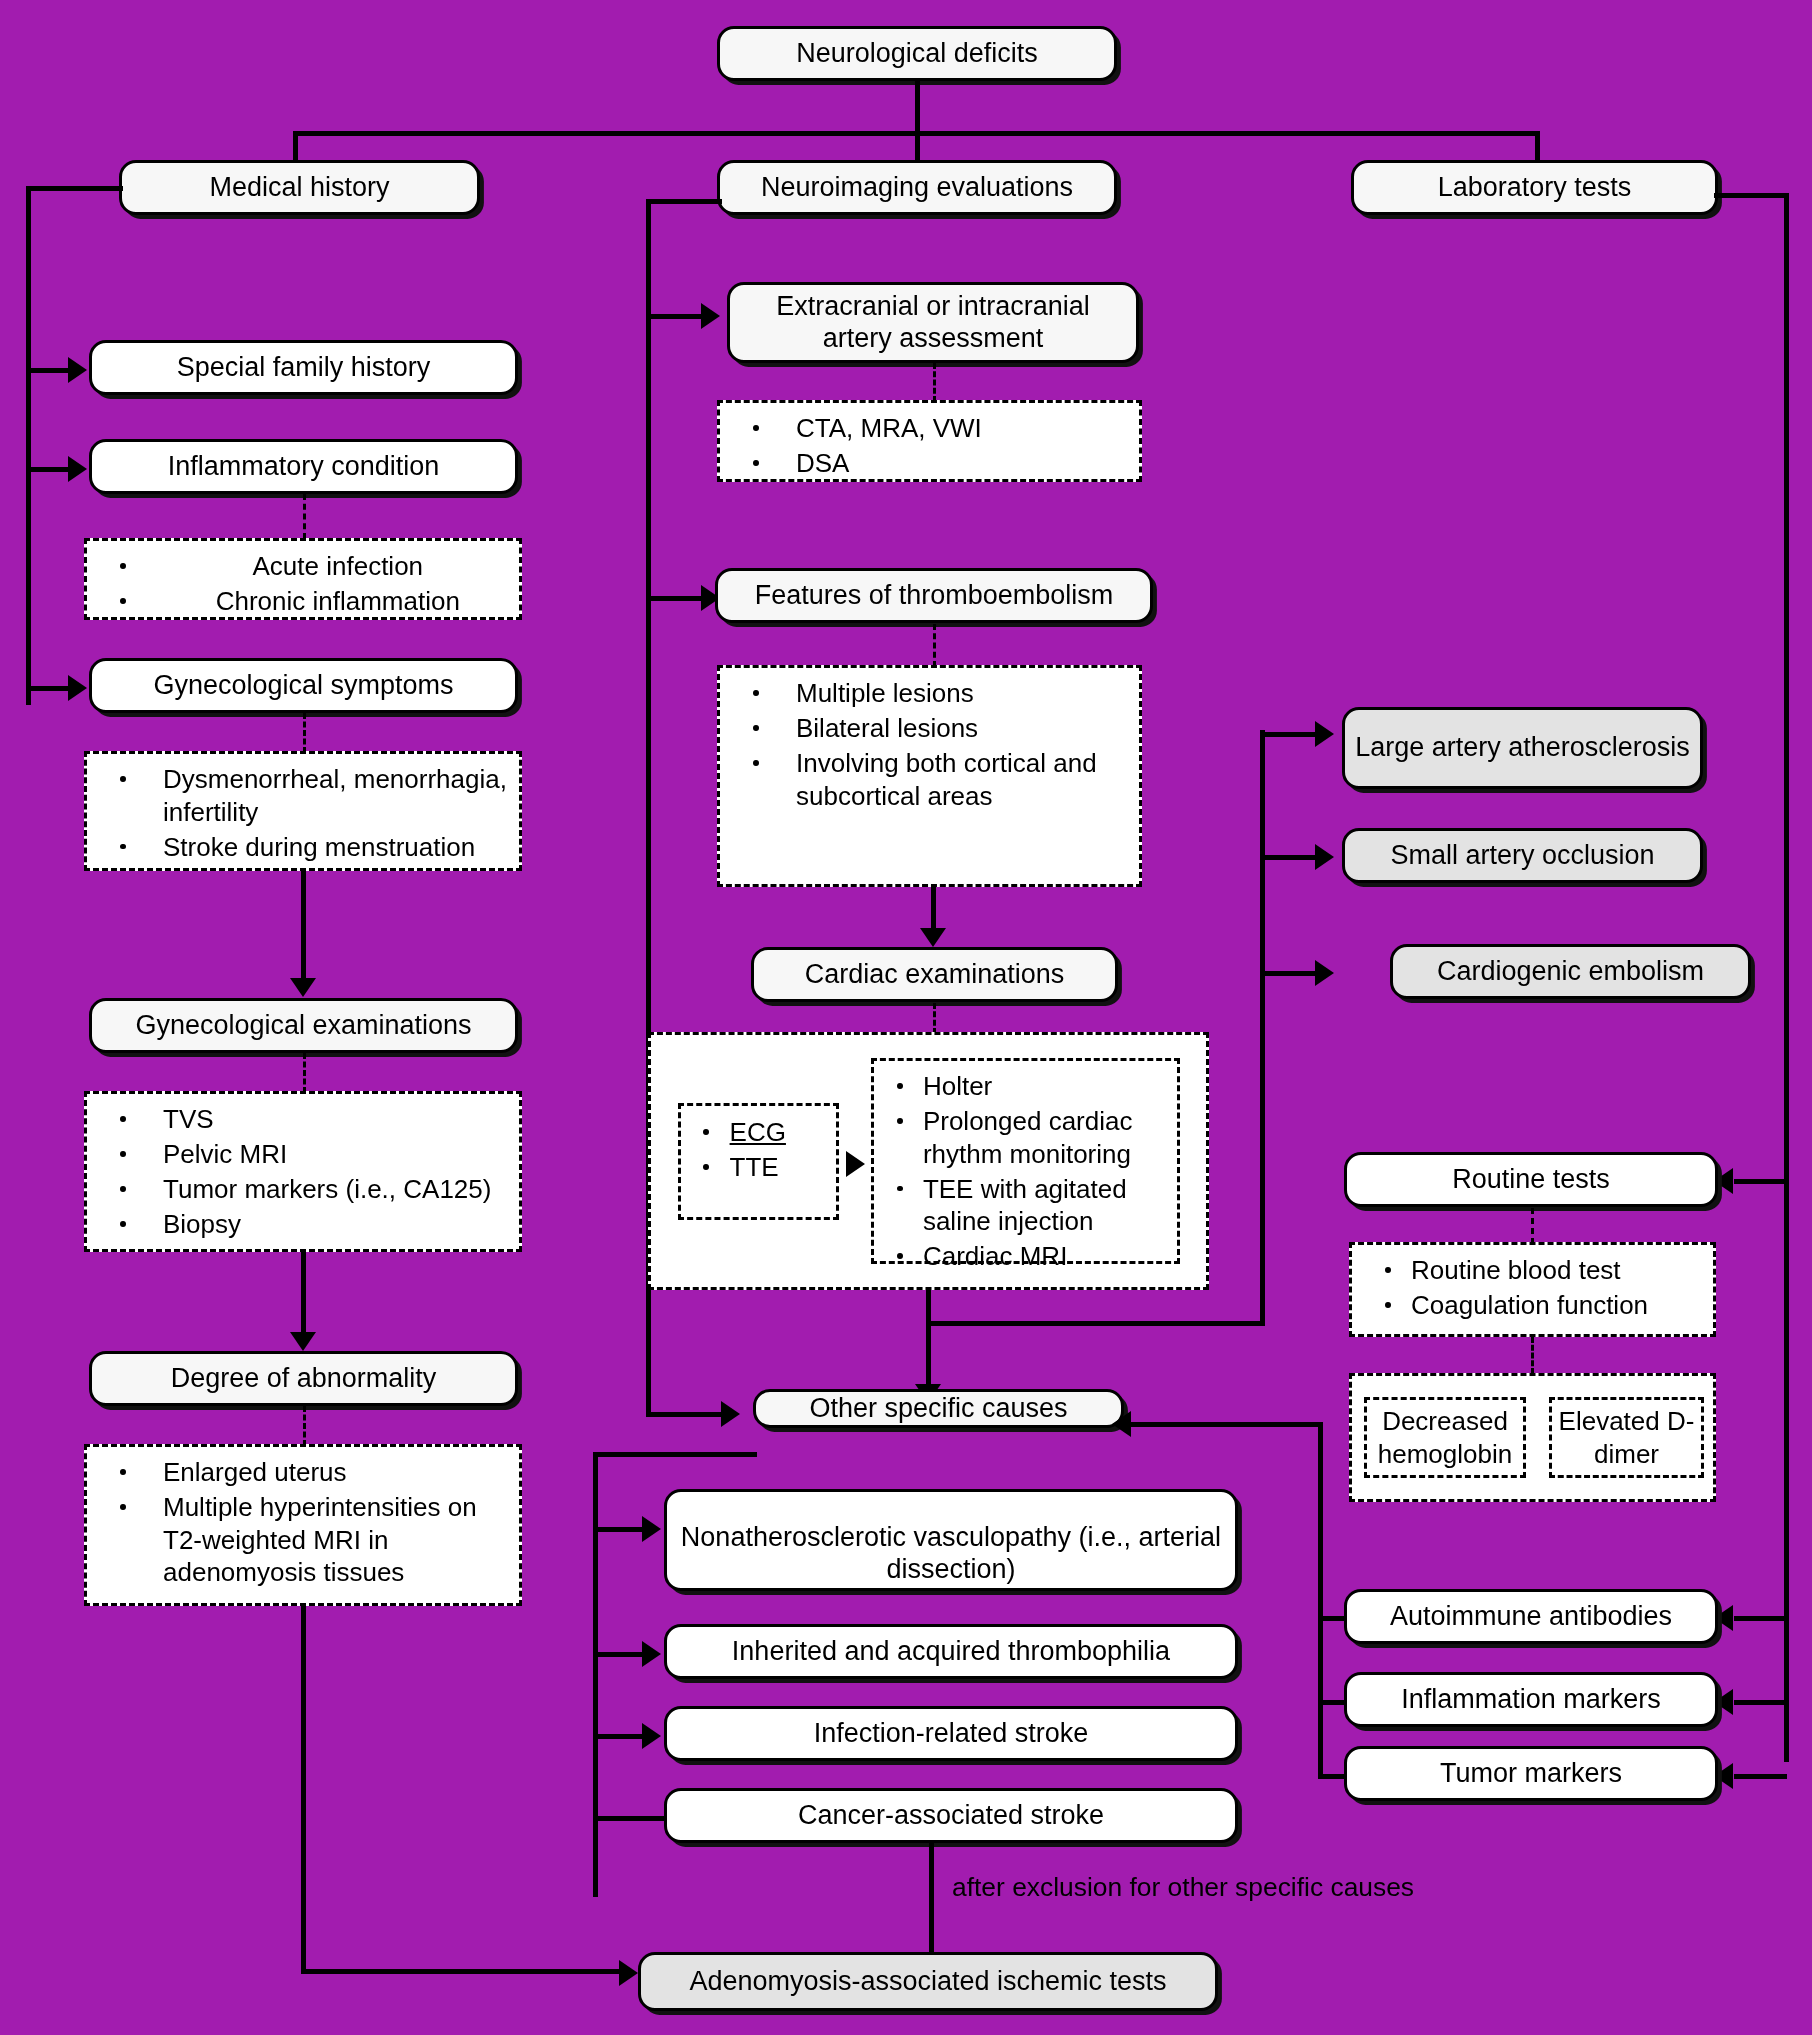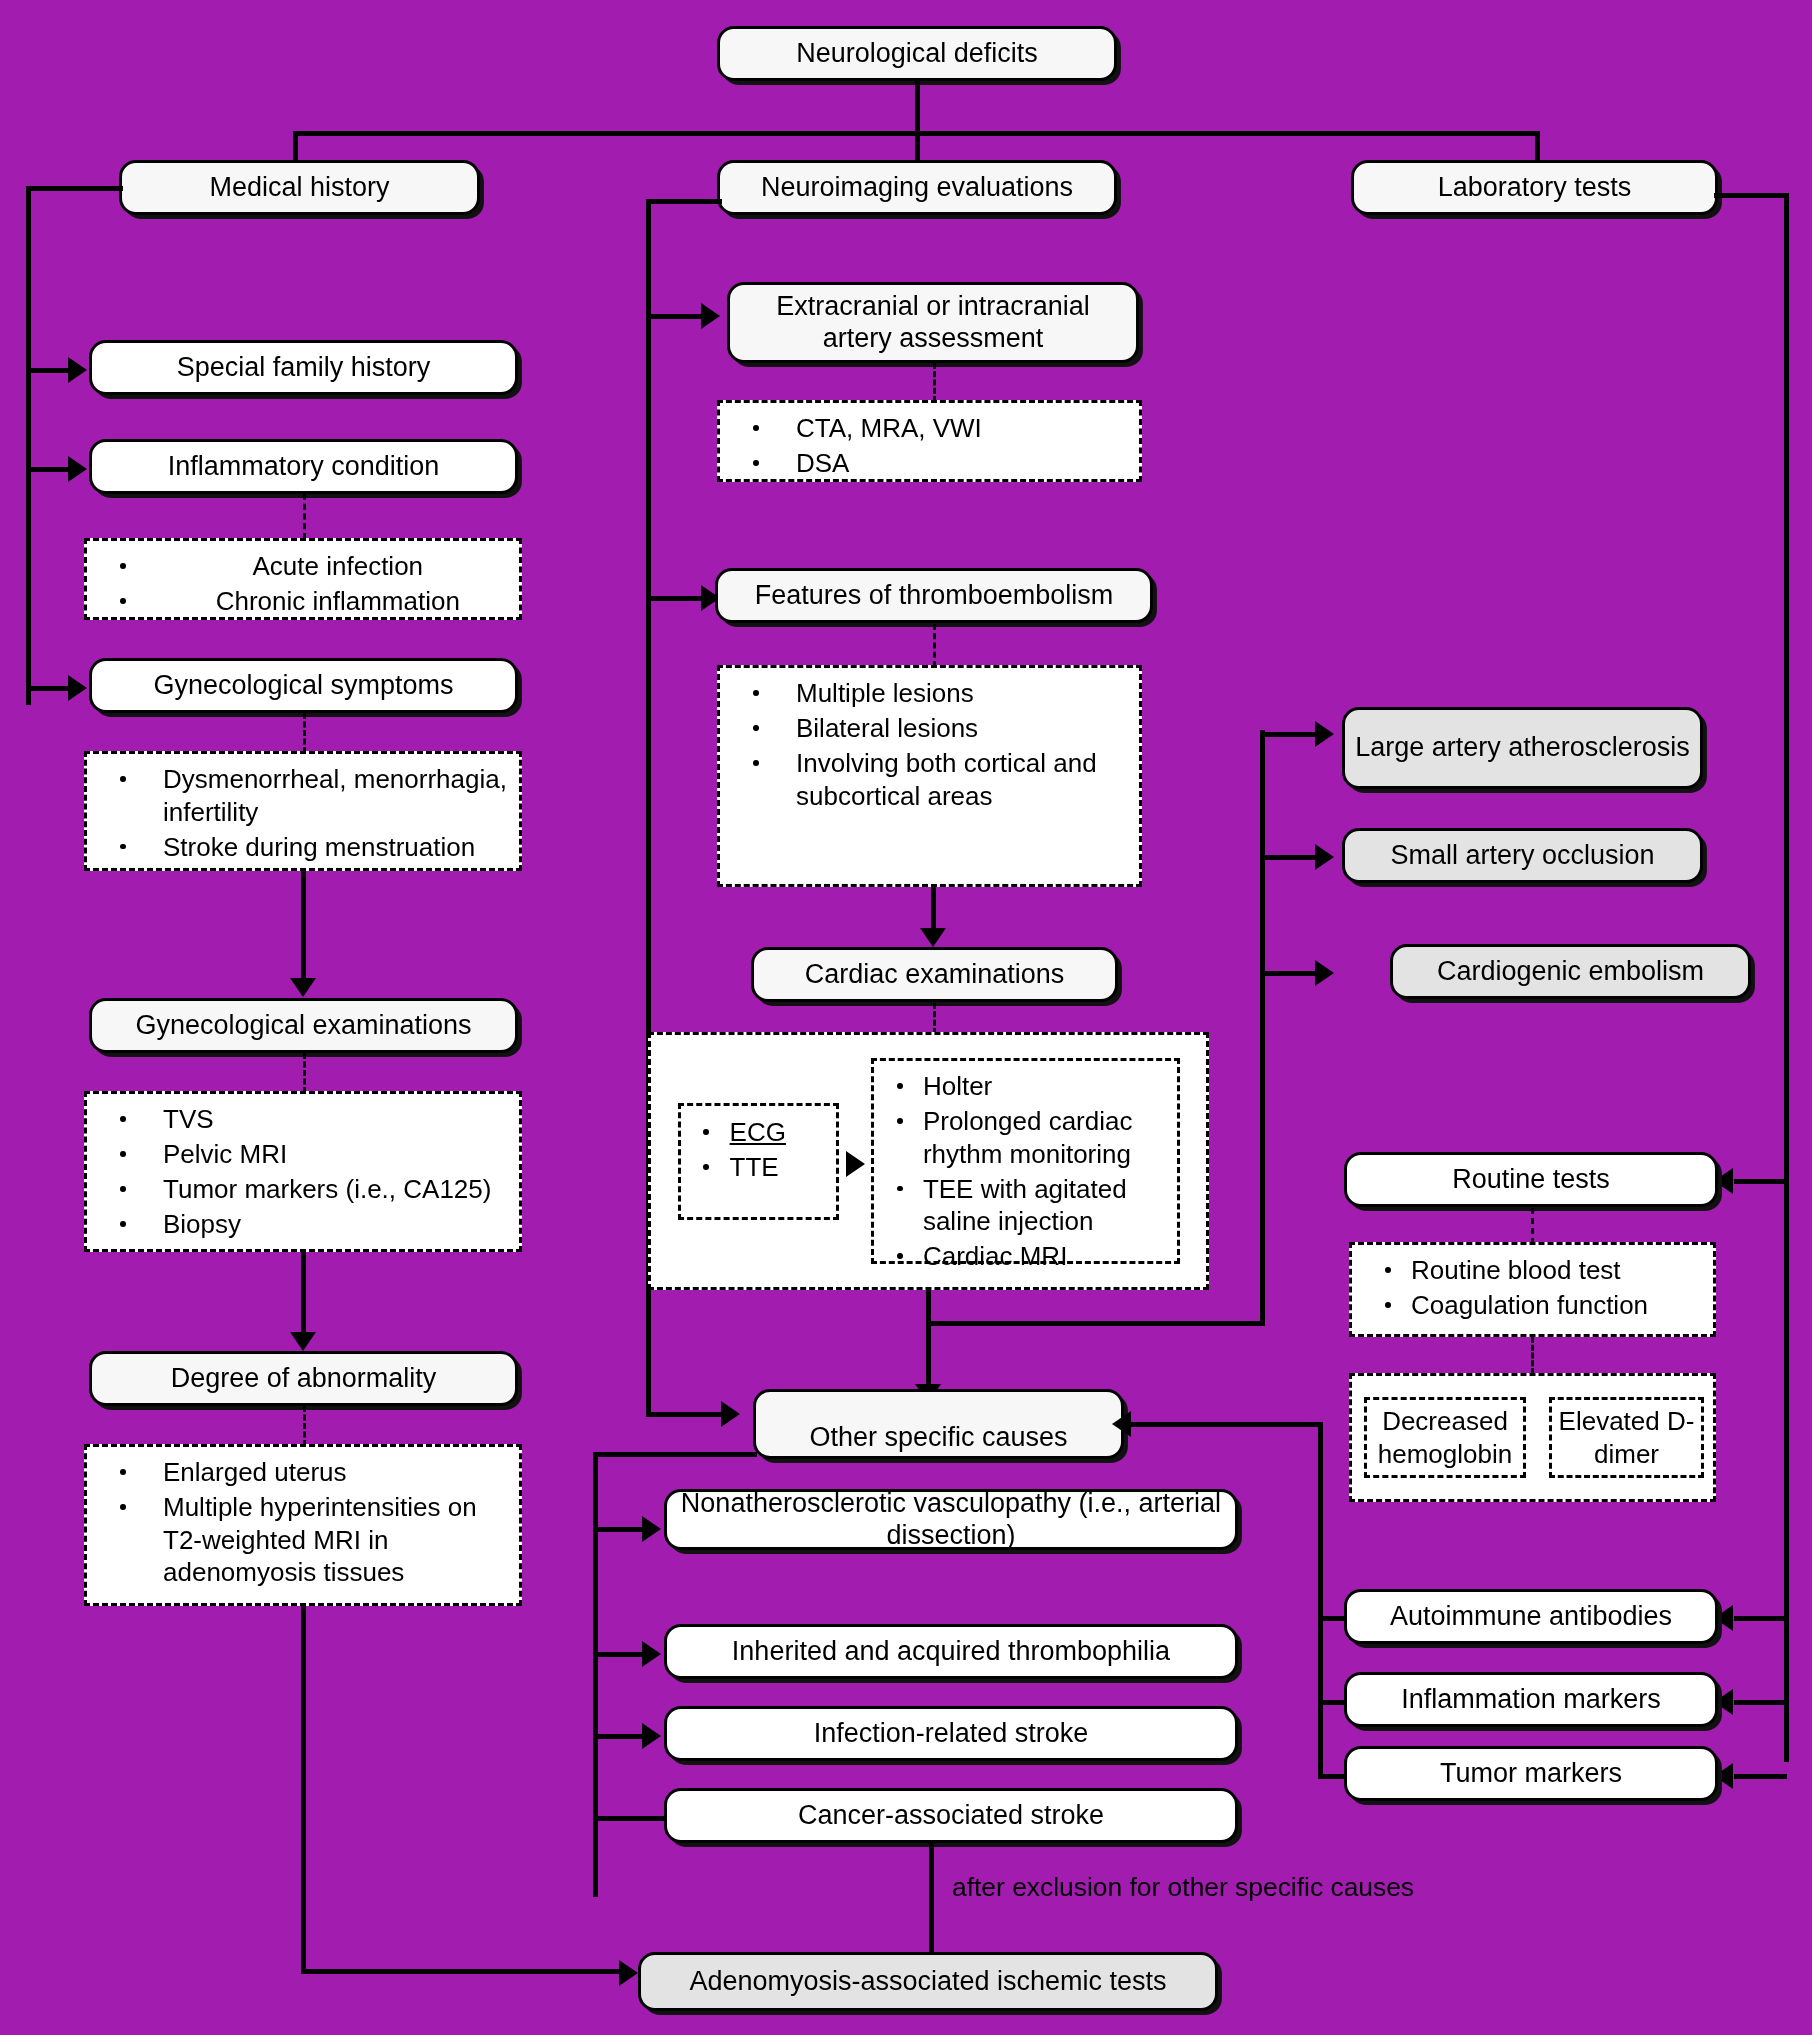--- a/index.html
+++ b/index.html
@@ -222,30 +222,30 @@
       <li style="padding-left:45px;">Cardiac MRI</li>
     </ul>
   </div>
 
   <div class="ln v" style="left:926px;top:1290px;height:100px;"></div>
   <div class="ar ar-d" style="left:915px;top:1384px;"></div>
 
   <div class="ln h" style="left:646px;top:1412px;width:77px;"></div>
   <div class="ar ar-r" style="left:721px;top:1401px;"></div>
 
-  <div class="node" style="left:753px;top:1389px;width:371px;height:70px;align-items:flex-end;">
+  <div class="node" style="left:753px;top:1389px;width:371px;height:39px;">
     <span>Other specific causes</span>
   </div>
 
   <div class="ln h" style="left:593px;top:1452px;width:164px;"></div>
   <div class="ln v" style="left:593px;top:1452px;height:445px;"></div>
 
   <div class="ln h" style="left:593px;top:1527px;width:52px;"></div>
   <div class="ar ar-r" style="left:642px;top:1516px;"></div>
-  <div class="node white" style="left:664px;top:1489px;width:574px;height:61px;">
+  <div class="node white" style="left:664px;top:1489px;width:574px;height:102px;align-items:flex-end;">
     <span>Nonatherosclerotic vasculopathy (i.e., arterial dissection)</span>
   </div>
 
   <div class="ln h" style="left:593px;top:1652px;width:52px;"></div>
   <div class="ar ar-r" style="left:642px;top:1641px;"></div>
   <div class="node white" style="left:664px;top:1624px;width:574px;height:55px;">
     <span>Inherited and acquired thrombophilia</span>
   </div>
 
   <div class="ln h" style="left:593px;top:1734px;width:52px;"></div>

